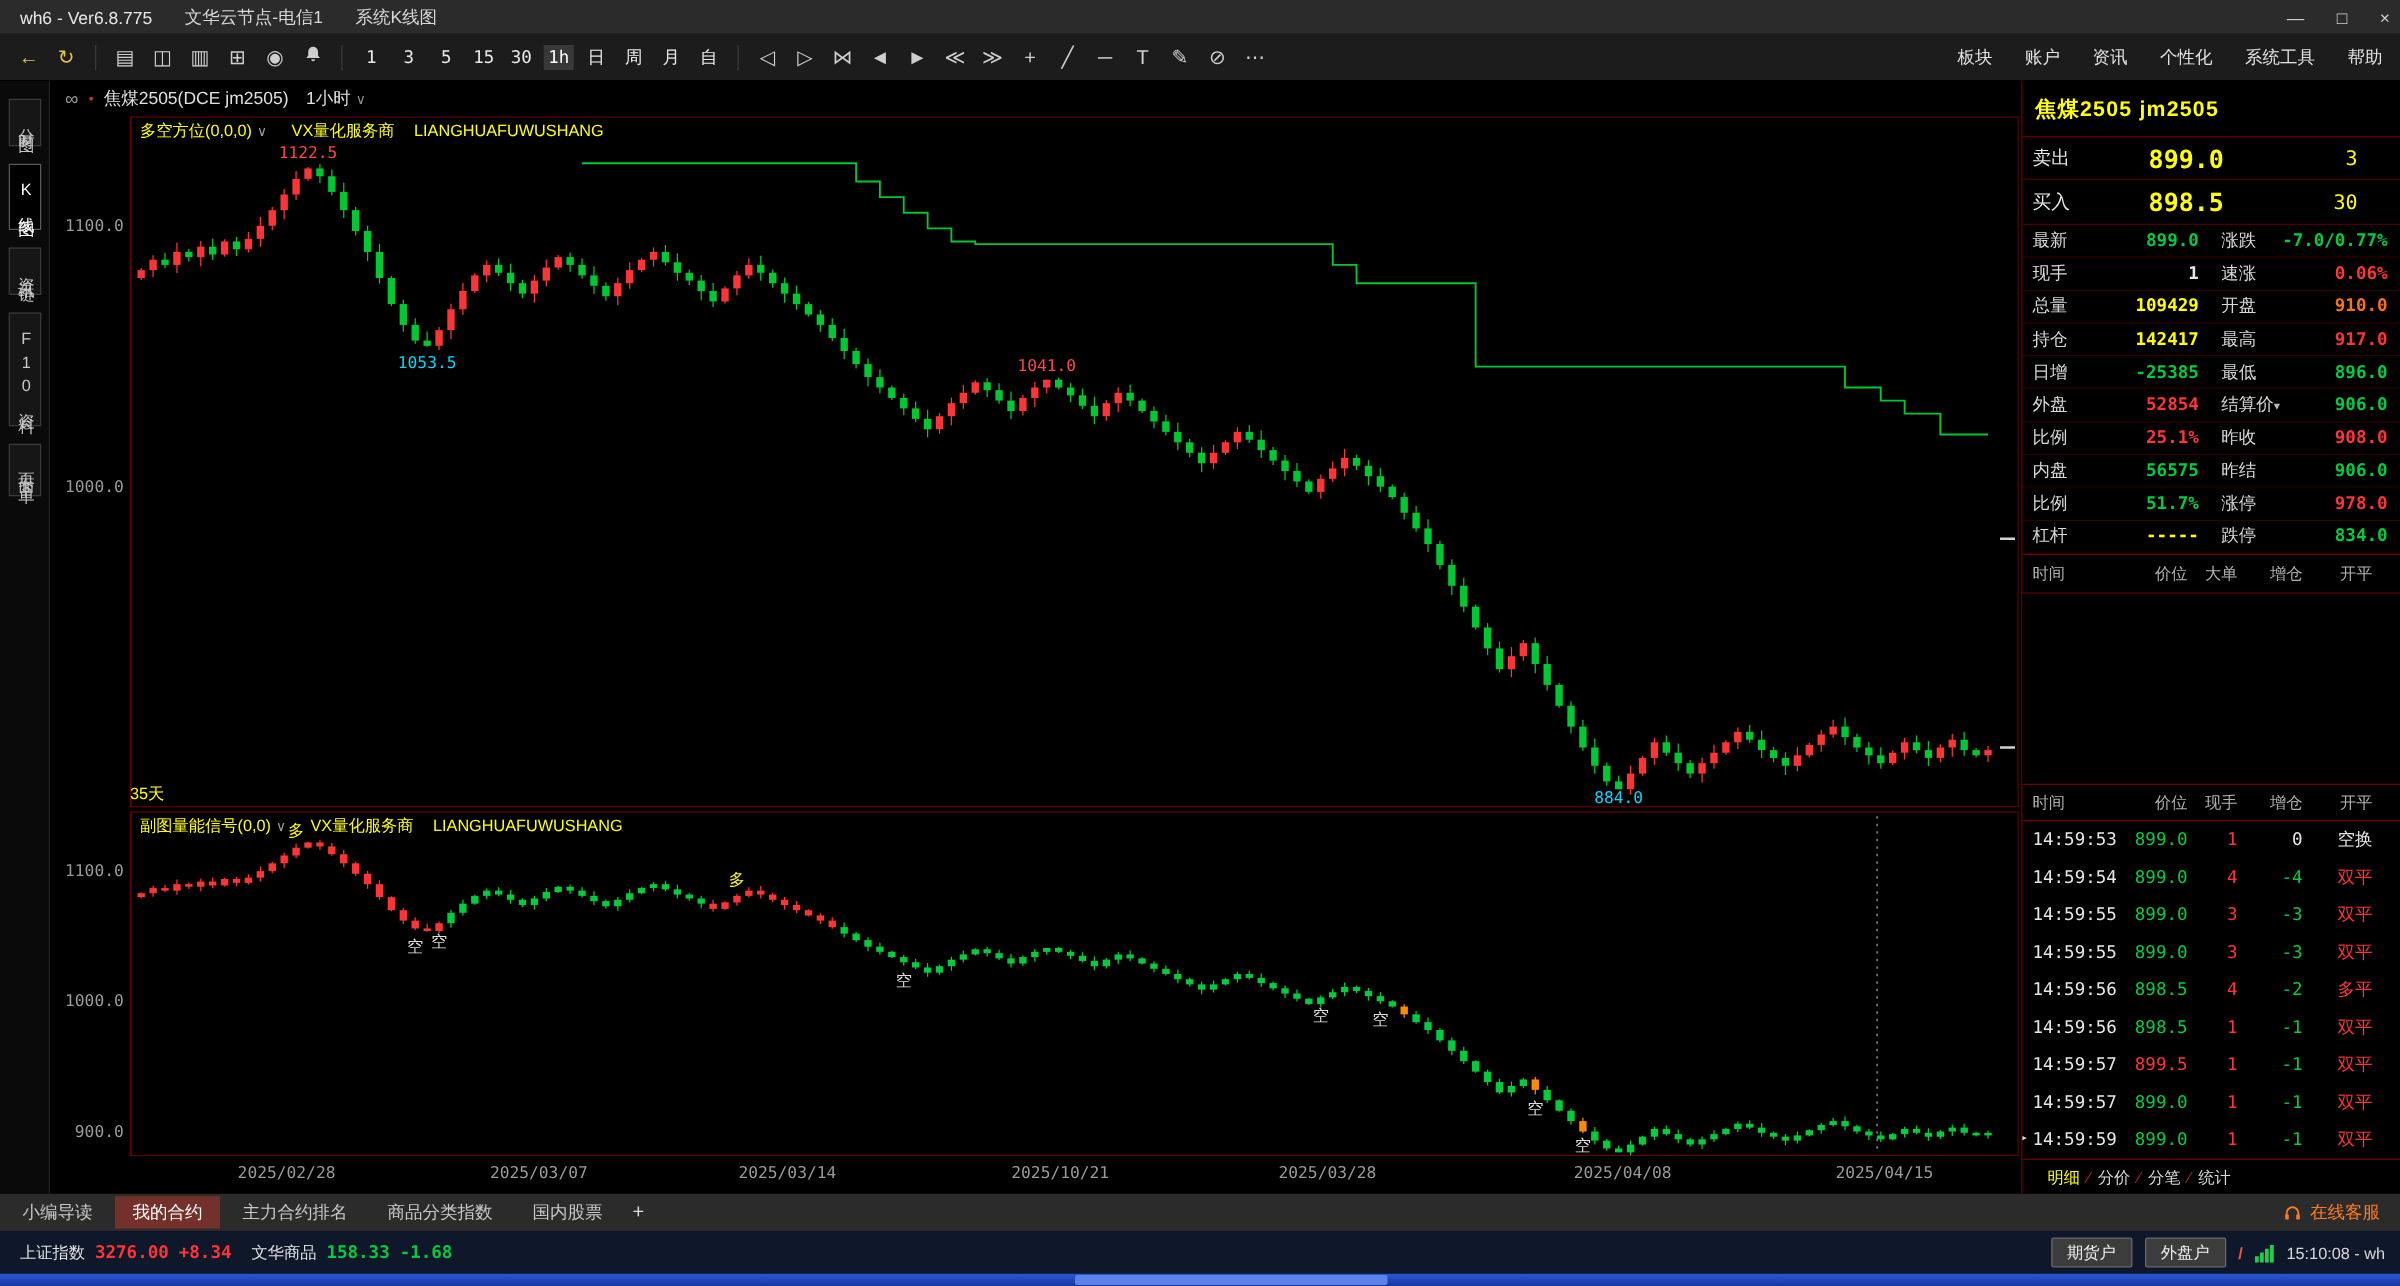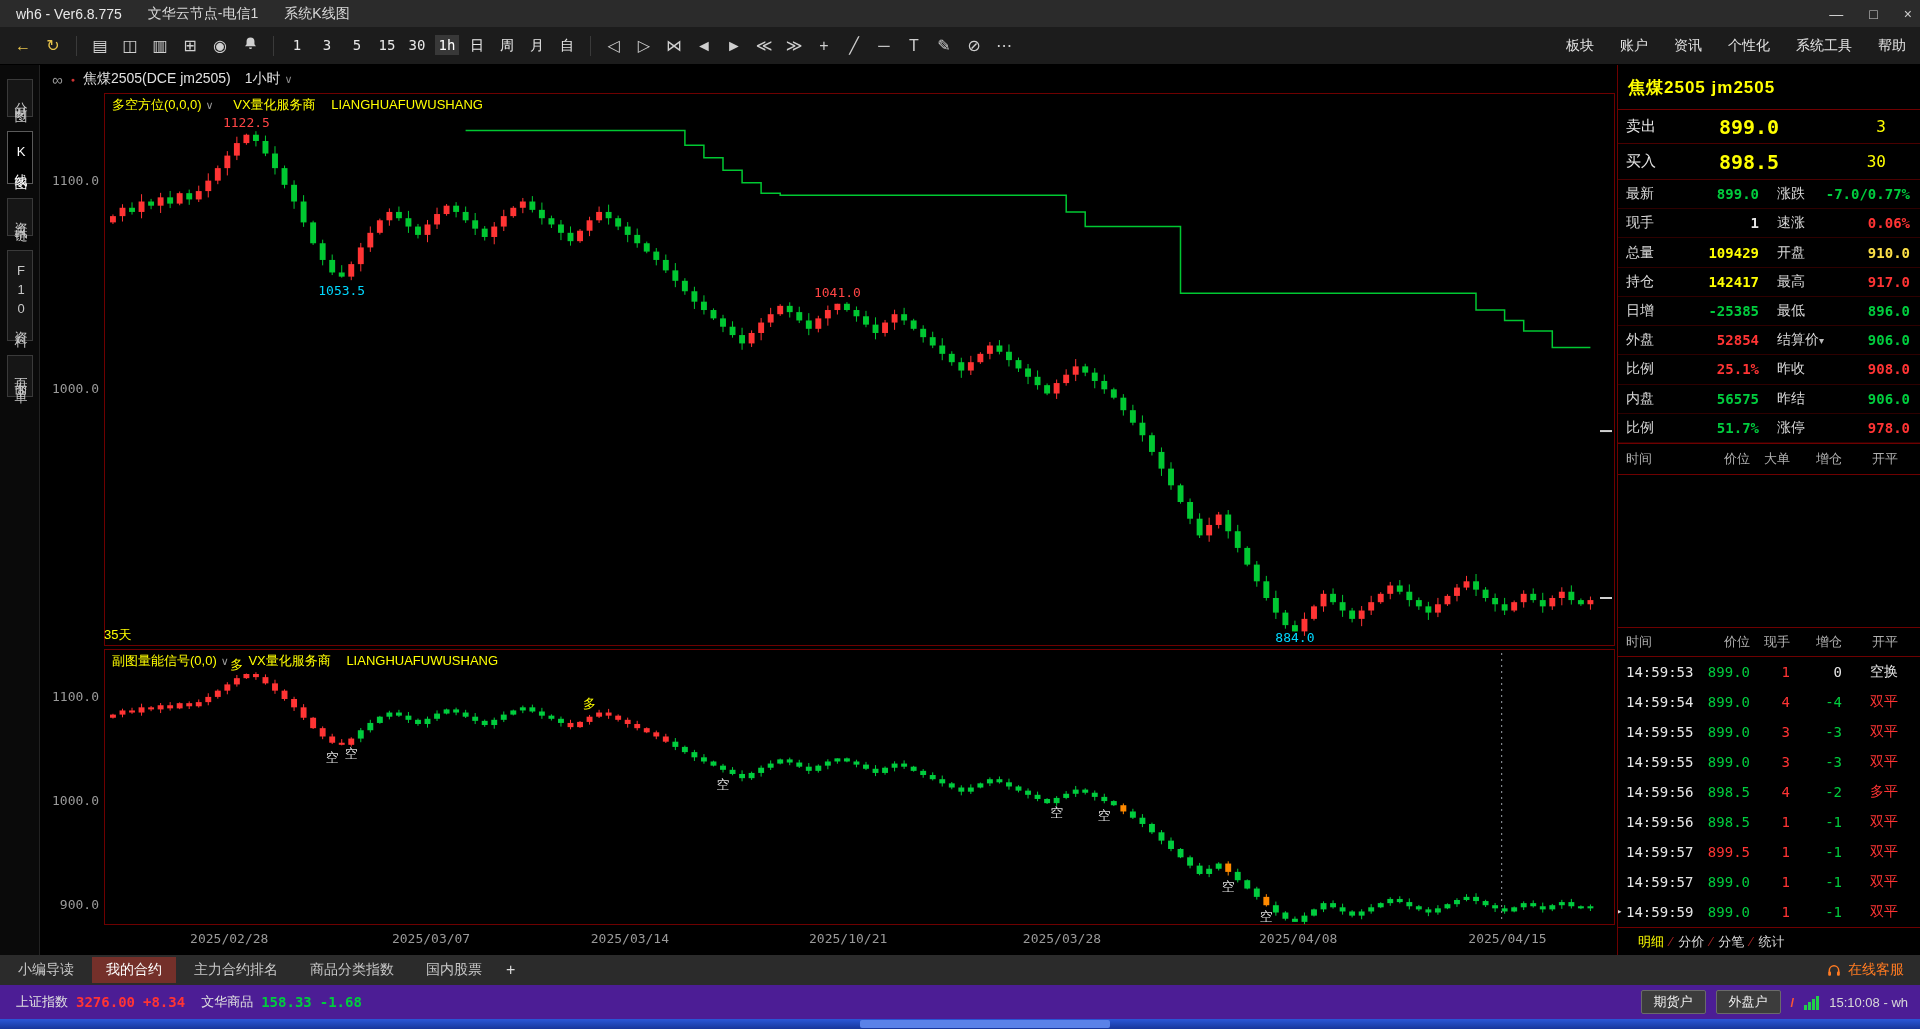--- a/index.html
+++ b/index.html
@@ -83,21 +83,21 @@
 
   
   .bottomtabs{position:absolute;left:0;top:955px;width:1920px;height:30px;background:#2b2b2b;
     display:flex;align-items:center;font-size:14px;color:#c8c8c8}
   .btab{padding:4px 14px;margin-left:4px;cursor:default}
   .btab.active{background:#74302a;color:#fff}
   .btab-add{margin-left:10px;color:#ddd;font-size:16px}
   .service{position:absolute;right:16px;display:flex;align-items:center;gap:6px;color:#ff7b22;font-size:14px}
 
   
-  .statusbar{position:absolute;left:0;top:985px;width:1920px;height:34px;background:#4c1d95;
+  .statusbar{position:absolute;left:0;top:985px;width:1920px;height:34px;background:#0f172a;
     display:flex;align-items:center;font-size:13px;color:#e0e0e0}
   .sb-group{margin-left:16px;display:flex;align-items:center;gap:8px}
   .sb-val{font-family:"DejaVu Sans Mono",monospace;font-size:14px;font-weight:bold}
   .sb-right{position:absolute;right:12px;display:flex;align-items:center;gap:10px}
   .sb-btn{background:#3c3c3c;border:1px solid #6a6a6a;border-radius:2px;padding:2px 12px;color:#eee;font-size:13px;cursor:default}
   .sb-slash{color:#ff5533;font-weight:bold}
   .sig-bars{display:flex;align-items:flex-end;gap:1px;height:15px}
   .sig-bars span{width:3px;background:#21d04a;display:inline-block}
   .sb-time{color:#d8d8d8}
 
@@ -876,21 +876,21 @@
           <span class="val" style="color: rgb(255, 52, 52); text-align: right;">0.06%</span>
         </div>
       </div>
       <div class="qg-row">
         <div class="qg-cell">
           <span class="lab">总量</span>
           <span class="val" style="color: rgb(255, 255, 0);">109429</span>
         </div>
         <div class="qg-cell">
           <span class="lab">开盘</span>
-          <span class="val" style="color: #fde047;">910.0</span>
+          <span class="val" style="color: #f97316;">910.0</span>
         </div>
       </div>
       <div class="qg-row">
         <div class="qg-cell">
           <span class="lab">持仓</span>
           <span class="val" style="color: rgb(255, 255, 0);">142417</span>
         </div>
         <div class="qg-cell">
           <span class="lab">最高</span>
           <span class="val" style="color: rgb(255, 52, 52);">917.0</span>
@@ -937,20 +937,30 @@
         </div>
       </div>
       <div class="qg-row">
         <div class="qg-cell">
           <span class="lab">比例</span>
           <span class="val" style="color: rgb(0, 205, 62);">51.7%</span>
         </div>
         <div class="qg-cell">
           <span class="lab">涨停</span>
           <span class="val" style="color: rgb(255, 52, 52);">978.0</span>
+        </div>
+      </div>
+      <div class="qg-row">
+        <div class="qg-cell">
+          <span class="lab">杠杆</span>
+          <span class="val" style="color: rgb(255, 255, 0);">-----</span>
+        </div>
+        <div class="qg-cell">
+          <span class="lab">跌停</span>
+          <span class="val" style="color: rgb(0, 205, 62);">834.0</span>
         </div>
       </div>
     </div>
   <div class="q-headers" id="qh1">
       <span class="qh-c0">时间</span>
       <span class="qh-c1">价位</span>
       <span class="qh-c2">大单</span>
       <span class="qh-c3">增仓</span>
       <span class="qh-c4">开平</span>
     </div>

